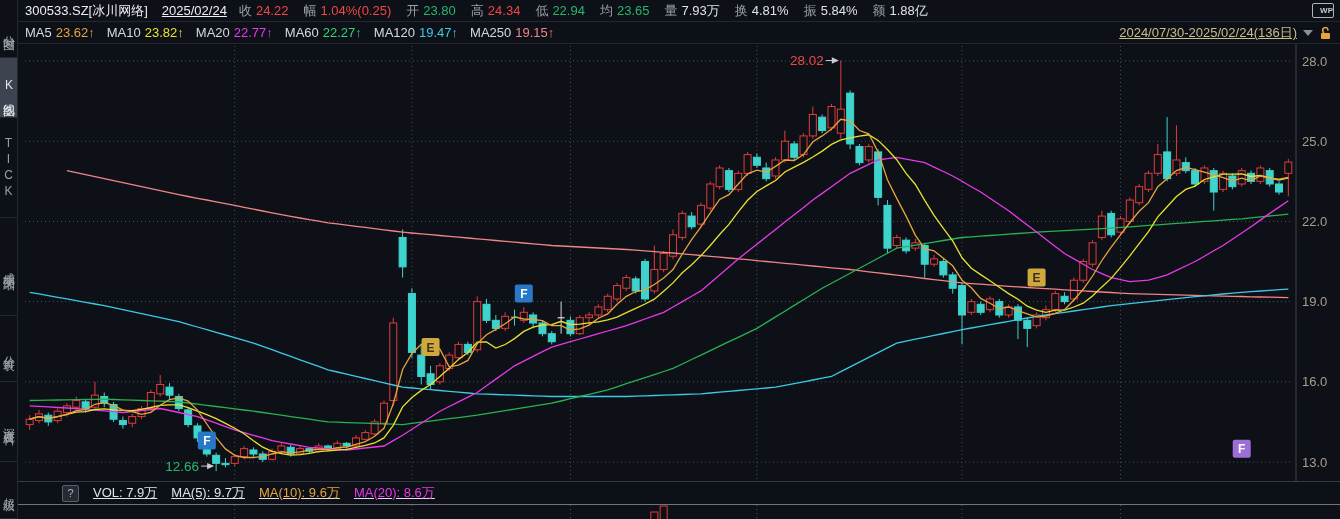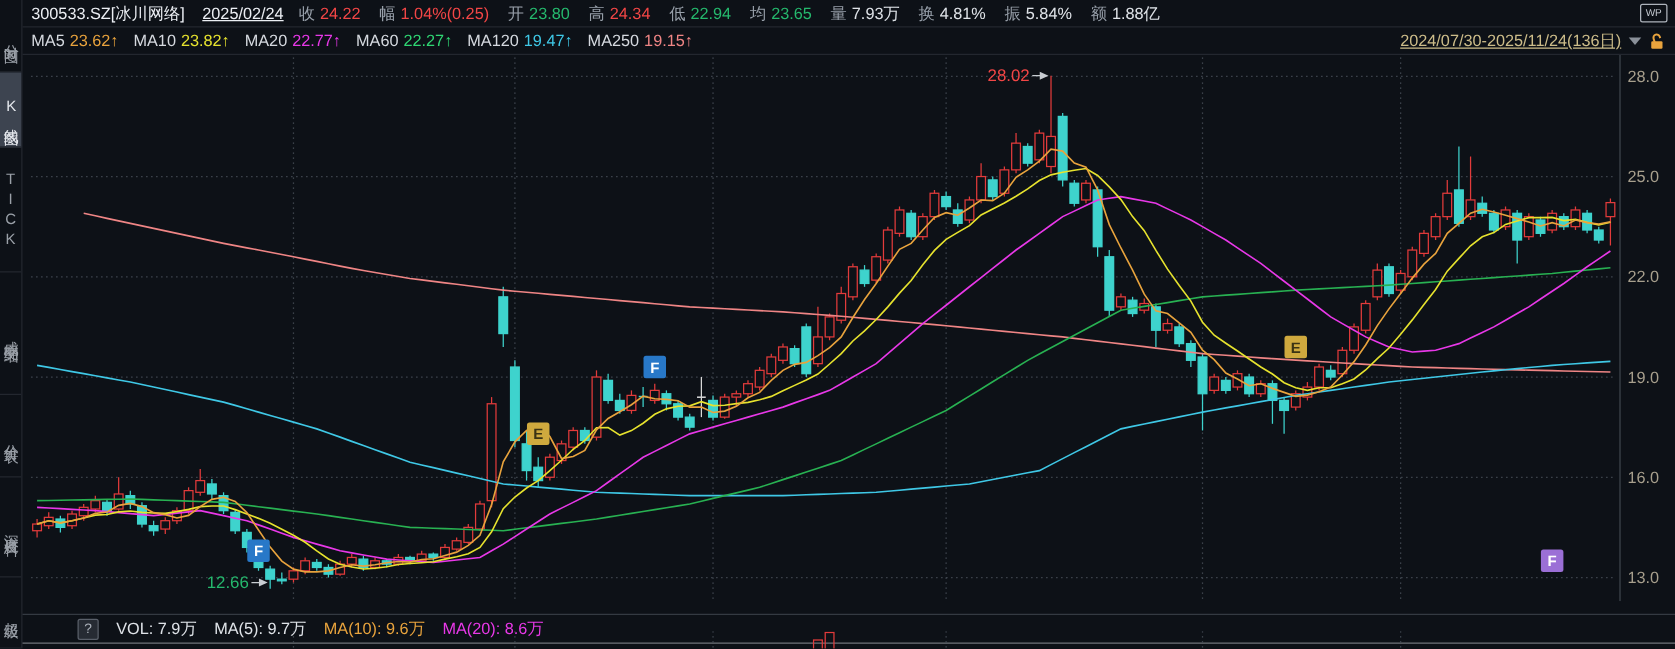--- a/index.html
+++ b/index.html
@@ -12,35 +12,35 @@
              color:#9aa0a8;border-bottom:1px solid #23272f;cursor:pointer;overflow:hidden;}
   .side-item.active{background:#3d4450;color:#e4e7ec;}
   
   .topbar{position:absolute;left:18px;right:0;top:0;height:21px;line-height:21px;
           border-bottom:1px solid #23272f;white-space:nowrap;padding-left:7px;font-size:13px;}
   .sym{color:#eceff4;margin-right:14px;text-align:right;}
   .qdate{color:#eceff4;margin-right:12px;text-decoration:underline;}
   .qlabel{color:#98a0aa;margin-right:4px;}
   .qvalue{margin-right:15px;}
   .wp{position:absolute;right:6px;top:3px;width:20px;height:13px;border:1px solid #aeb4bc;border-radius:2px;
-      color:#c3c8cf;font-size:8px;font-weight:normal;text-align:center;line-height:13px;cursor:pointer;}
+      color:#c3c8cf;font-size:8px;font-weight:bold;text-align:right;line-height:13px;cursor:pointer;}
   
   .mabar{position:absolute;left:18px;right:0;top:22px;height:21px;line-height:21px;
          border-bottom:1px solid #23272f;white-space:nowrap;padding-left:7px;font-size:13px;}
   .malabel{color:#d5d9df;margin-right:4px;}
   .mavalue{margin-right:12px;}
   .range-wrap{position:absolute;right:8px;top:0;height:21px;display:flex;align-items:center;}
   .range{color:#cdbd8a;text-decoration:underline;cursor:pointer;}
   .tri{width:0;height:0;border-left:5px solid transparent;border-right:5px solid transparent;
        border-top:6px solid #8a9099;margin-left:6px;cursor:pointer;}
   .lock{margin-left:6px;cursor:pointer;}
   
   #chart-svg{position:absolute;left:0;top:44px;}
-  .volbar{position:absolute;left:18px;right:0;top:491px;height:22px;line-height:22px;
-          border-top:1px solid #343a42;border-bottom:1px solid #70747b;font-size:13px;white-space:nowrap;}
+  .volbar{position:absolute;left:18px;right:0;top:481px;height:22px;line-height:22px;
+          border-top:1px solid #343a42;border-bottom:1px solid #70747b;font-size:13px;white-space:nowrap;text-decoration:underline;}
   .help{display:inline-block;margin-left:44px;margin-right:14px;width:15px;height:15px;line-height:15px;
         border:1px solid #5a606a;background:#262b33;color:#aab0b9;text-align:center;font-size:11px;
         border-radius:2px;vertical-align:middle;cursor:pointer;}
   .v-white{color:#dfe3e8;margin-right:14px;}
   .v-orange{color:#e8a33d;margin-right:14px;}
   .v-magenta{color:#e838e8;margin-right:14px;}
   #vol-svg{position:absolute;left:0;top:505px;}
 </style>
 </head>
 <body>
@@ -57,21 +57,21 @@
     </div>
 
   <div class="topbar">
     <span class="sym">300533.SZ[冰川网络]</span><span class="qdate">2025/02/24</span><span id="quote-fields"><span class="qlabel">收</span><span class="qvalue" style="color: rgb(242, 70, 70);">24.22</span><span class="qlabel">幅</span><span class="qvalue" style="color: rgb(242, 70, 70);">1.04%(0.25)</span><span class="qlabel">开</span><span class="qvalue" style="color: rgb(37, 184, 109);">23.80</span><span class="qlabel">高</span><span class="qvalue" style="color: rgb(242, 70, 70);">24.34</span><span class="qlabel">低</span><span class="qvalue" style="color: rgb(37, 184, 109);">22.94</span><span class="qlabel">均</span><span class="qvalue" style="color: rgb(37, 184, 109);">23.65</span><span class="qlabel">量</span><span class="qvalue" style="color: rgb(223, 227, 232);">7.93万</span><span class="qlabel">换</span><span class="qvalue" style="color: rgb(223, 227, 232);">4.81%</span><span class="qlabel">振</span><span class="qvalue" style="color: rgb(223, 227, 232);">5.84%</span><span class="qlabel">额</span><span class="qvalue" style="color: rgb(223, 227, 232);">1.88亿</span></span>
     <div class="wp"><span>WP</span></div>
   </div>
 
   <div class="mabar">
     <span id="ma-items"><span class="malabel">MA5</span><span class="mavalue" style="color: rgb(232, 163, 61);">23.62↑</span><span class="malabel">MA10</span><span class="mavalue" style="color: rgb(230, 226, 46);">23.82↑</span><span class="malabel">MA20</span><span class="mavalue" style="color: rgb(232, 56, 232);">22.77↑</span><span class="malabel">MA60</span><span class="mavalue" style="color: rgb(47, 214, 115);">22.27↑</span><span class="malabel">MA120</span><span class="mavalue" style="color: rgb(63, 200, 230);">19.47↑</span><span class="malabel">MA250</span><span class="mavalue" style="color: rgb(239, 133, 133);">19.15↑</span></span>
     <span class="range-wrap">
-      <span class="range">2024/07/30-2025/11/24(136日)</span>
+      <span class="range">2024/07/30-2025/02/24(136日)</span>
       <span class="tri"></span>
       <svg class="lock" width="13" height="14" viewBox="0 0 13 14">
         <path d="M4 7 V4.2 a2.6 2.6 0 0 1 5.2 0 V5.4" fill="none" stroke="#e8a33d" stroke-width="1.6" transform="rotate(-18 6.5 5)"></path>
         <rect x="2" y="7" width="9" height="6" rx="1" fill="#e8a33d"></rect>
       </svg>
     </span>
   </div>
 
   <svg id="chart-svg" width="1340" height="437" viewBox="0 44 1340 437">
       <g>

